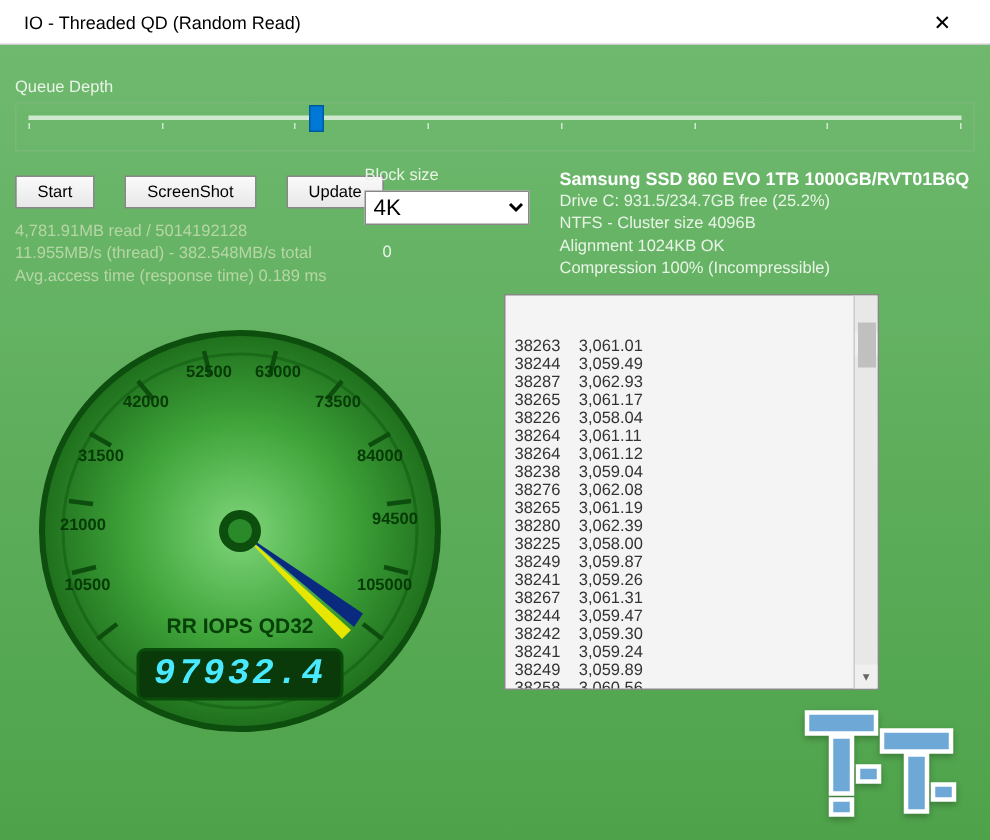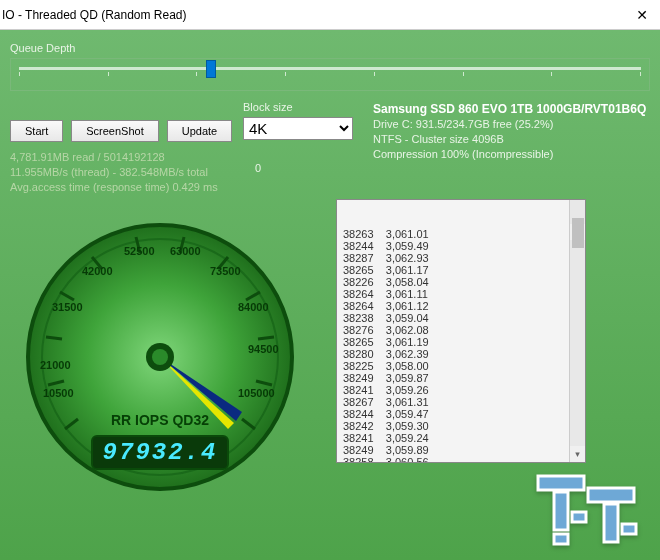--- a/index.html
+++ b/index.html
@@ -1,27 +1,27 @@
 <!DOCTYPE html>
 <html><head>
 <meta charset="utf-8">
 <style>
 * { box-sizing: border-box; margin: 0; padding: 0; font-family: "Segoe UI", Tahoma, sans-serif; }
 body { width: 660px; height: 560px; background: #fff; overflow: hidden; }
-.titlebar { height: 30px; background: #fff; border-bottom: 1px solid #ccc; display: flex; align-items: center; padding: 0 2px; font-size: 12px; }
+.titlebar { height: 30px; background: #fff; border-bottom: 1px solid #ccc; display: flex; align-items: center; padding: 0 16px; font-size: 12px; }
 .titlebar .close { margin-left: auto; font-size: 14px; padding: 4px 10px; cursor: pointer; }
-.client { background: linear-gradient(180deg, #6fb96f 0%, #4ea34a 100%); height: 530px; padding: 10px 10px; position: relative; }
+.client { background: linear-gradient(180deg, #6fb96f 0%, #4ea34a 100%); height: 530px; padding: 20px 10px; position: relative; }
 .section-label { color: #e8f4e6; font-size: 11px; margin: 2px 0 4px 0; }
 .slider-box { border: 1px solid #7ab87a; padding: 8px 8px 14px 8px; margin-bottom: 6px; }
 .slider-track { height: 3px; background: #cfe9cf; position: relative; }
 .slider-track::before, .slider-track::after { content:""; }
 .slider-ticks { display: flex; justify-content: space-between; margin-top: 2px; }
 .slider-ticks span { width:1px; height:4px; background:#cfe9cf; }
 .slider-thumb { position:absolute; top:-7px; left:30%; width:10px; height:18px; background:#0078d7; border:1px solid #005a9e; }
-.buttons { display:flex; gap:8px; margin-top:19px; }
+.buttons { display:flex; gap:20px; margin-top:6px; }
 .btn { background: linear-gradient(#fafafa,#e8e8e8); border:1px solid #888; font-size:11px; padding:4px 14px; cursor:pointer; }
 .row2 { display:flex; margin-top:10px; }
 .left { width: 230px; }
 .blocksize { margin-left:3px; }
 .blocksize-label { color:#e8f4e6; font-size:11px; }
 .blocksize-select { width:110px; font-size:15px; padding:1px; margin-top:4px; background:#fff; border:1px solid #888; }
 .driveinfo { margin-left:20px; color:#e8f4e6; font-size:11px; line-height:1.35; }
 .driveinfo .title { color:#fff; font-weight:bold; font-size:12px; }
 .stats { color:#b6d6a6; font-size:11px; line-height:1.35; margin-top:8px; }
 .lower { display:flex; margin-top:4px; }
@@ -75,33 +75,34 @@
   <div class="row2">
     <div class="left">
       <div class="buttons">
         <button class="btn">Start</button>
         <button class="btn">ScreenShot</button>
         <button class="btn">Update</button>
       </div>
       <div class="stats">
         <div>4,781.91MB read / 5014192128</div>
         <div>11.955MB/s (thread) - 382.548MB/s total</div>
-        <div>Avg.access time (response time) 0.429 ms</div>
+        <div>Avg.access time (response time) 0.189 ms</div>
       </div>
     </div>
     <div class="blocksize">
       <div class="blocksize-label">Block size</div>
       <select class="blocksize-select">
         <option>4K</option>
       </select>
     </div>
     <div class="driveinfo">
       <div class="title">Samsung SSD 860 EVO 1TB 1000GB/RVT01B6Q</div>
       <div>Drive C: 931.5/234.7GB free (25.2%)</div>
       <div>NTFS - Cluster size 4096B</div>
+      <div>Alignment 1024KB OK</div>
       <div>Compression 100% (Incompressible)</div>
     </div>
   </div>
 
   <span class="zero">0</span>
 
   <div class="lower">
     <div class="gauge-wrap">
       <div class="gauge">
         <svg width="300" height="300" viewBox="0 0 300 300">
@@ -130,21 +131,21 @@
             <line x1="245" y1="222" x2="232" y2="212"></line>
           </g>
 
           <polygon points="150,150 232,205 226,214" fill="#0a2a80"></polygon>
           <polygon points="150,150 224,216 218,222" fill="#e6e600"></polygon>
           <circle cx="150" cy="150" r="14" fill="#0d4d0d"></circle>
           <circle cx="150" cy="150" r="8" fill="#2a8a2a"></circle>
         </svg>
         <span class="gauge-label" style="left:58px; top:215px"></span>
         <span class="gauge-label" style="left:33px; top:180px">10500</span>
-        <span class="gauge-label" style="left:30px; top:152px">21000</span>
+        <span class="gauge-label" style="left:30px; top:140px">21000</span>
         <span class="gauge-label" style="left:42px; top:94px">31500</span>
         <span class="gauge-label" style="left:72px; top:58px">42000</span>
         <span class="gauge-label" style="left:114px;top:38px">52500</span>
         <span class="gauge-label" style="left:160px;top:38px">63000</span>
         <span class="gauge-label" style="left:200px;top:58px">73500</span>
         <span class="gauge-label" style="left:228px;top:94px">84000</span>
         <span class="gauge-label" style="left:238px;top:136px">94500</span>
         <span class="gauge-label" style="left:228px;top:180px">105000</span>
         <div class="gauge-title">RR IOPS QD32</div>
         <div class="digits"><span>97932.4</span></div>

